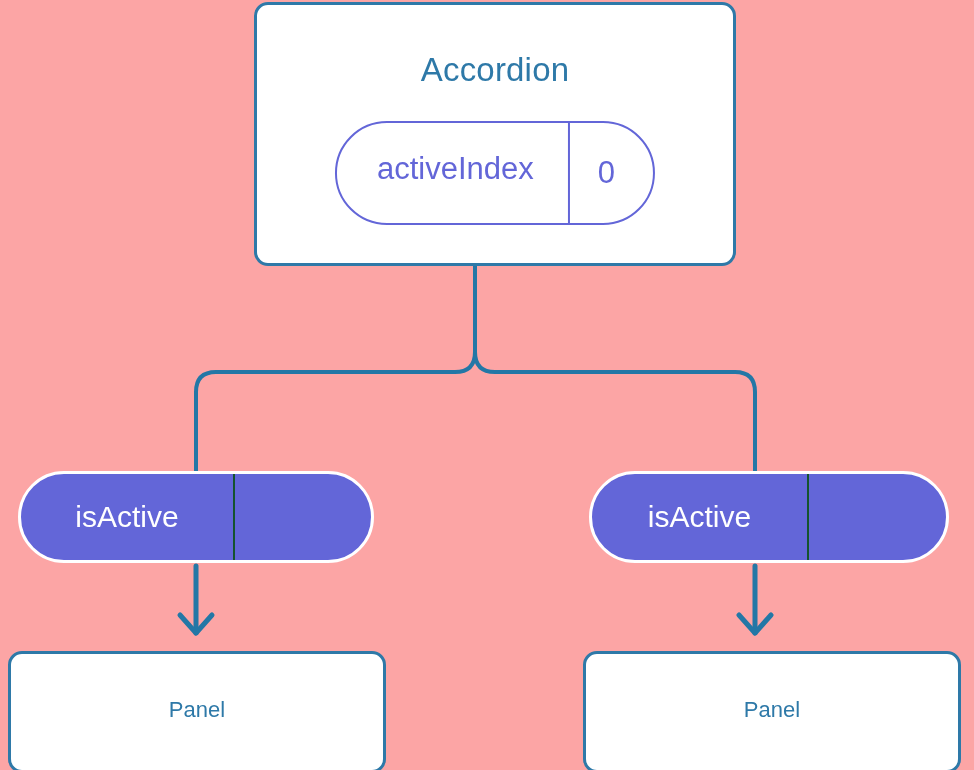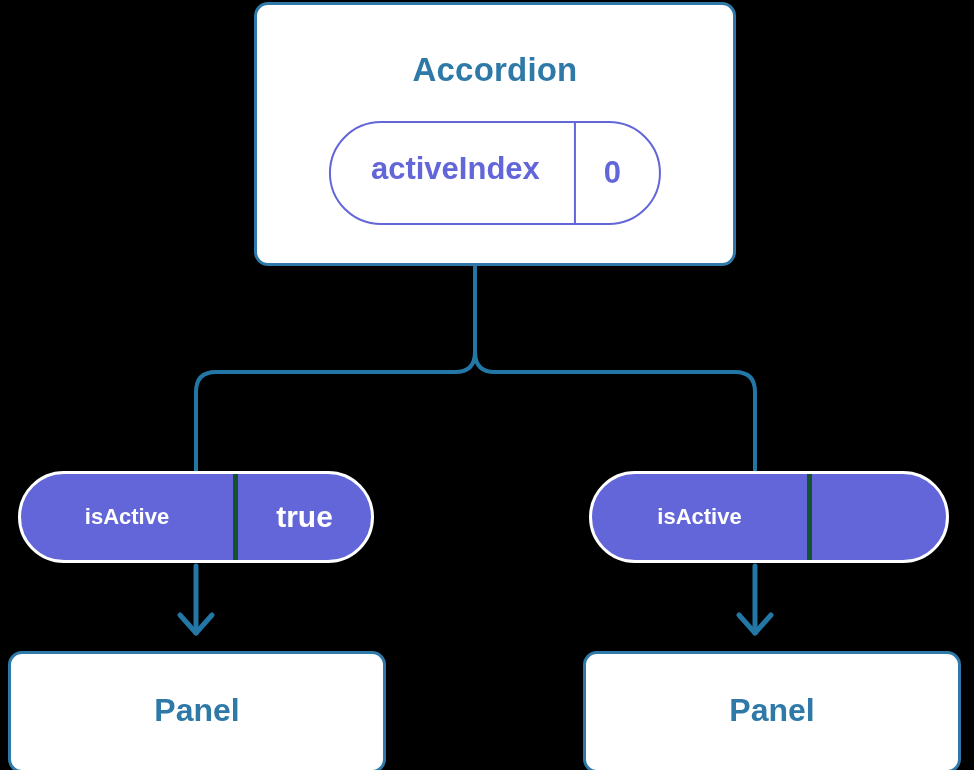--- a/index.html
+++ b/index.html
@@ -10,22 +10,21 @@
     width: 974px;
     height: 770px;
     background: #4c6670;
     font-family: "Liberation Sans", sans-serif;
     overflow: hidden;
   }
   #stage {
     position: relative;
     width: 974px;
     height: 770px;
-    background: #000000;
-    font-weight: bold;
+    background: #fca5a5;
   }
 
   
   #connectors {
     position: absolute;
     left: 0;
     top: 0;
     width: 974px;
     height: 770px;
     pointer-events: none;
@@ -99,22 +98,22 @@
     border: 3px solid #ffffff;
     border-radius: 50px;
     box-sizing: border-box;
     overflow: hidden;
   }
   .pill-filled .pill-key {
     display: flex;
     align-items: center;
     justify-content: center;
     color: #ffffff;
-    font-size: 22px;
-    border-right: 5px solid #14532d;
+    font-size: 30px;
+    border-right: 2px solid #14532d;
   }
   .pill-filled .pill-val {
     display: flex;
     align-items: center;
     justify-content: center;
     color: #ffffff;
     font-size: 30px;
   }
 
   #pill-left {
@@ -151,21 +150,21 @@
     height: 122px;
   }
   #panel-right {
     left: 583px;
     top: 651px;
     width: 378px;
     height: 122px;
   }
   .panel-label {
     color: #2e79a8;
-    font-size: 32px;
+    font-size: 22px;
     margin-top: -4px;
   }
 </style>
 </head>
 <body>
 
 <div id="stage">
 
   <svg id="connectors" viewBox="0 0 974 770" width="974" height="770" fill="none" xmlns="http://www.w3.org/2000/svg">
 
@@ -187,21 +186,20 @@
     <div class="card-title">Accordion</div>
 
     <div class="pill-outline">
       <span class="pill-key">activeIndex</span>
       <span class="pill-val">0</span>
     </div>
   </div>
 
   <div class="pill-filled" id="pill-left">
     <span class="pill-key">isActive</span>
-    <span class="pill-val">true</span>
   </div>
 
   <div class="pill-filled" id="pill-right">
     <span class="pill-key">isActive</span>
   </div>
 
   <div class="panel-card" id="panel-left">
     <span class="panel-label">Panel</span>
   </div>
 

